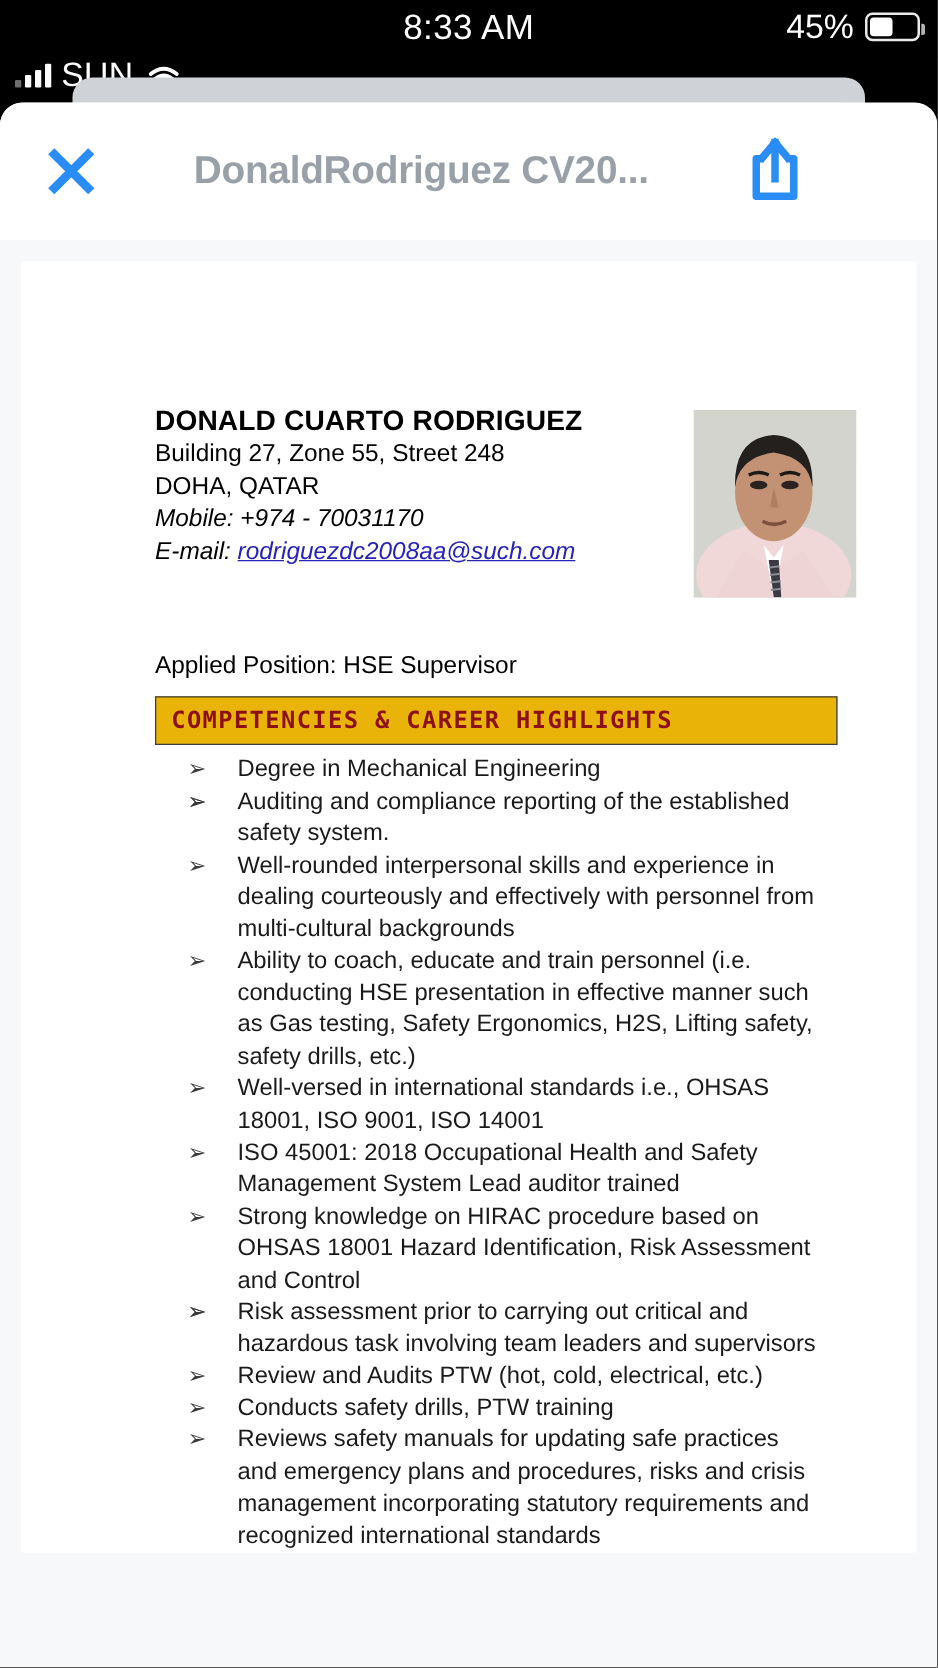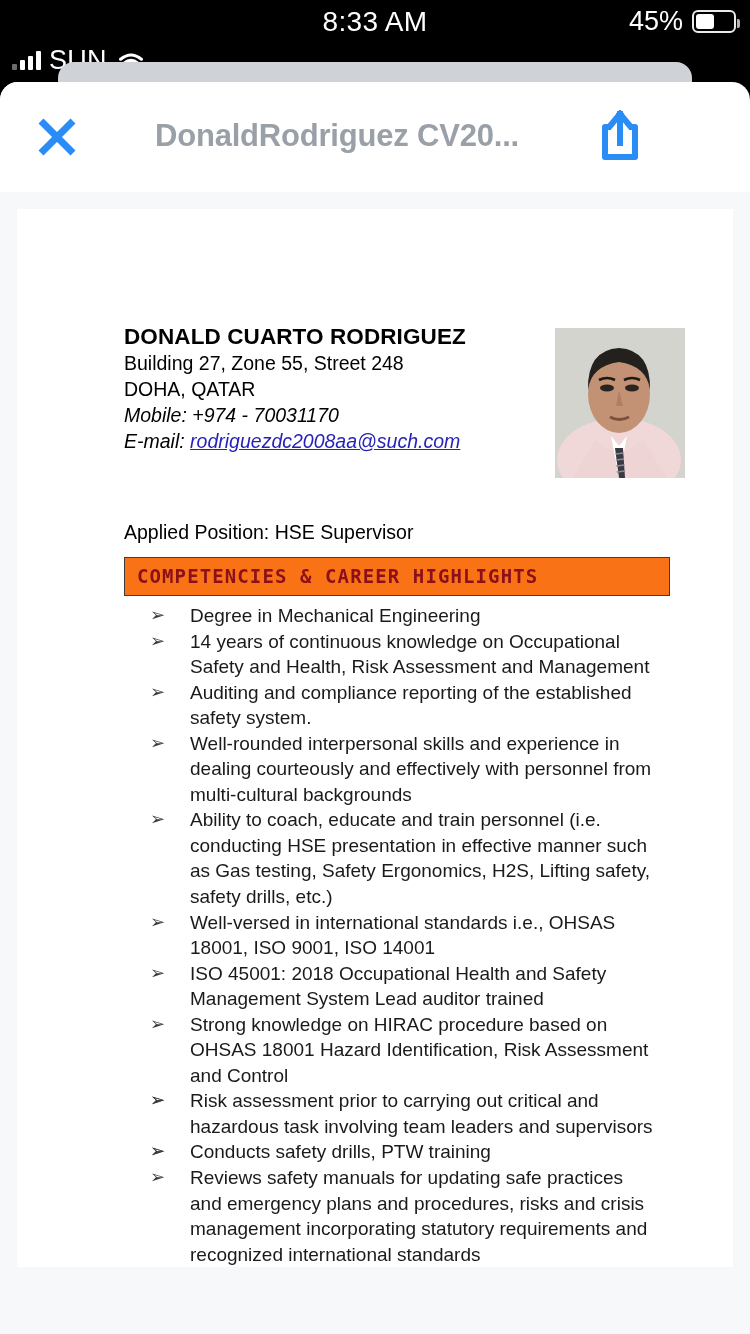--- a/index.html
+++ b/index.html
@@ -222,21 +222,21 @@
     margin: 36px 0 0 107px;
     font-size: 19.5px;
     color: #000000;
   }
 
   
   .sec-box {
     margin: 13px 0 0 107px;
     width: 546px;
     border: 1.5px solid #3d3d3d;
-    background: #f97316;
+    background: #eab308;
     padding: 9px 0 9px 12px;
   }
   .sec-title {
     font-family: "DejaVu Sans Mono", "Liberation Mono", monospace;
     font-size: 19px;
     font-weight: bold;
     color: #8b1018;
     letter-spacing: 1.1px;
     line-height: 1;
   }
@@ -348,30 +348,30 @@
           </div>
 
           <div class="applied">Applied Position: HSE Supervisor</div>
 
           <div class="sec-box">
             <div class="sec-title">COMPETENCIES &amp; CAREER HIGHLIGHTS</div>
           </div>
 
           <ul class="bullets" id="competencies-list">
               <li class="bullet" style="list-style: none;"><span class="arrow">➢</span><span>Degree in Mechanical Engineering</span></li>
-              <li class="bullet" style="list-style: none;"><span class="arrow">➢</span><span>14 years of continuous knowledge on Occupational Safety and Health, Risk Assessment and Management</span></li>
+              <li class="bullet" style="list-style: none;"><span class="arrow">➢</span></li>
               <li class="bullet" style="list-style: none;"><span class="arrow">➢</span><span>Auditing and compliance reporting of the established safety system.</span></li>
               <li class="bullet" style="list-style: none;"><span class="arrow">➢</span><span>Well-rounded interpersonal skills and experience in dealing courteously and effectively with personnel from multi-cultural backgrounds</span></li>
               <li class="bullet" style="list-style: none;"><span class="arrow">➢</span><span>Ability to coach, educate and train personnel (i.e. conducting HSE presentation in effective manner such as Gas testing, Safety Ergonomics, H2S, Lifting safety, safety drills, etc.)</span></li>
               <li class="bullet" style="list-style: none;"><span class="arrow">➢</span><span>Well-versed in international standards i.e., OHSAS 18001, ISO 9001, ISO 14001</span></li>
               <li class="bullet" style="list-style: none;"><span class="arrow">➢</span><span>ISO 45001: 2018 Occupational Health and Safety Management System Lead auditor trained</span></li>
               <li class="bullet" style="list-style: none;"><span class="arrow">➢</span><span>Strong knowledge on HIRAC procedure based on OHSAS 18001 Hazard Identification, Risk Assessment and Control</span></li>
               <li class="bullet" style="list-style: none;"><span class="arrow">➢</span></li>
               <li class="bullet" style="list-style: none;"><span class="arrow">➢</span><span>Risk assessment prior to carrying out critical and hazardous task involving team leaders and supervisors</span></li>
-              <li class="bullet" style="list-style: none;"><span class="arrow">➢</span></li>
+              <li class="bullet" style="list-style: none;"><span class="arrow">➢</span><span>Review and Audits PTW (hot, cold, electrical, etc.)</span></li>
               <li class="bullet" style="list-style: none;"><span class="arrow">➢</span><span>Conducts safety drills, PTW training</span></li>
               <li class="bullet" style="list-style: none;"><span class="arrow">➢</span><span>Reviews safety manuals for updating safe practices and emergency plans and procedures, risks and crisis management incorporating statutory requirements and recognized international standards</span></li>
             </ul>
 
         </div>
       </div>
 
     </div>
   </div>
 </div>

